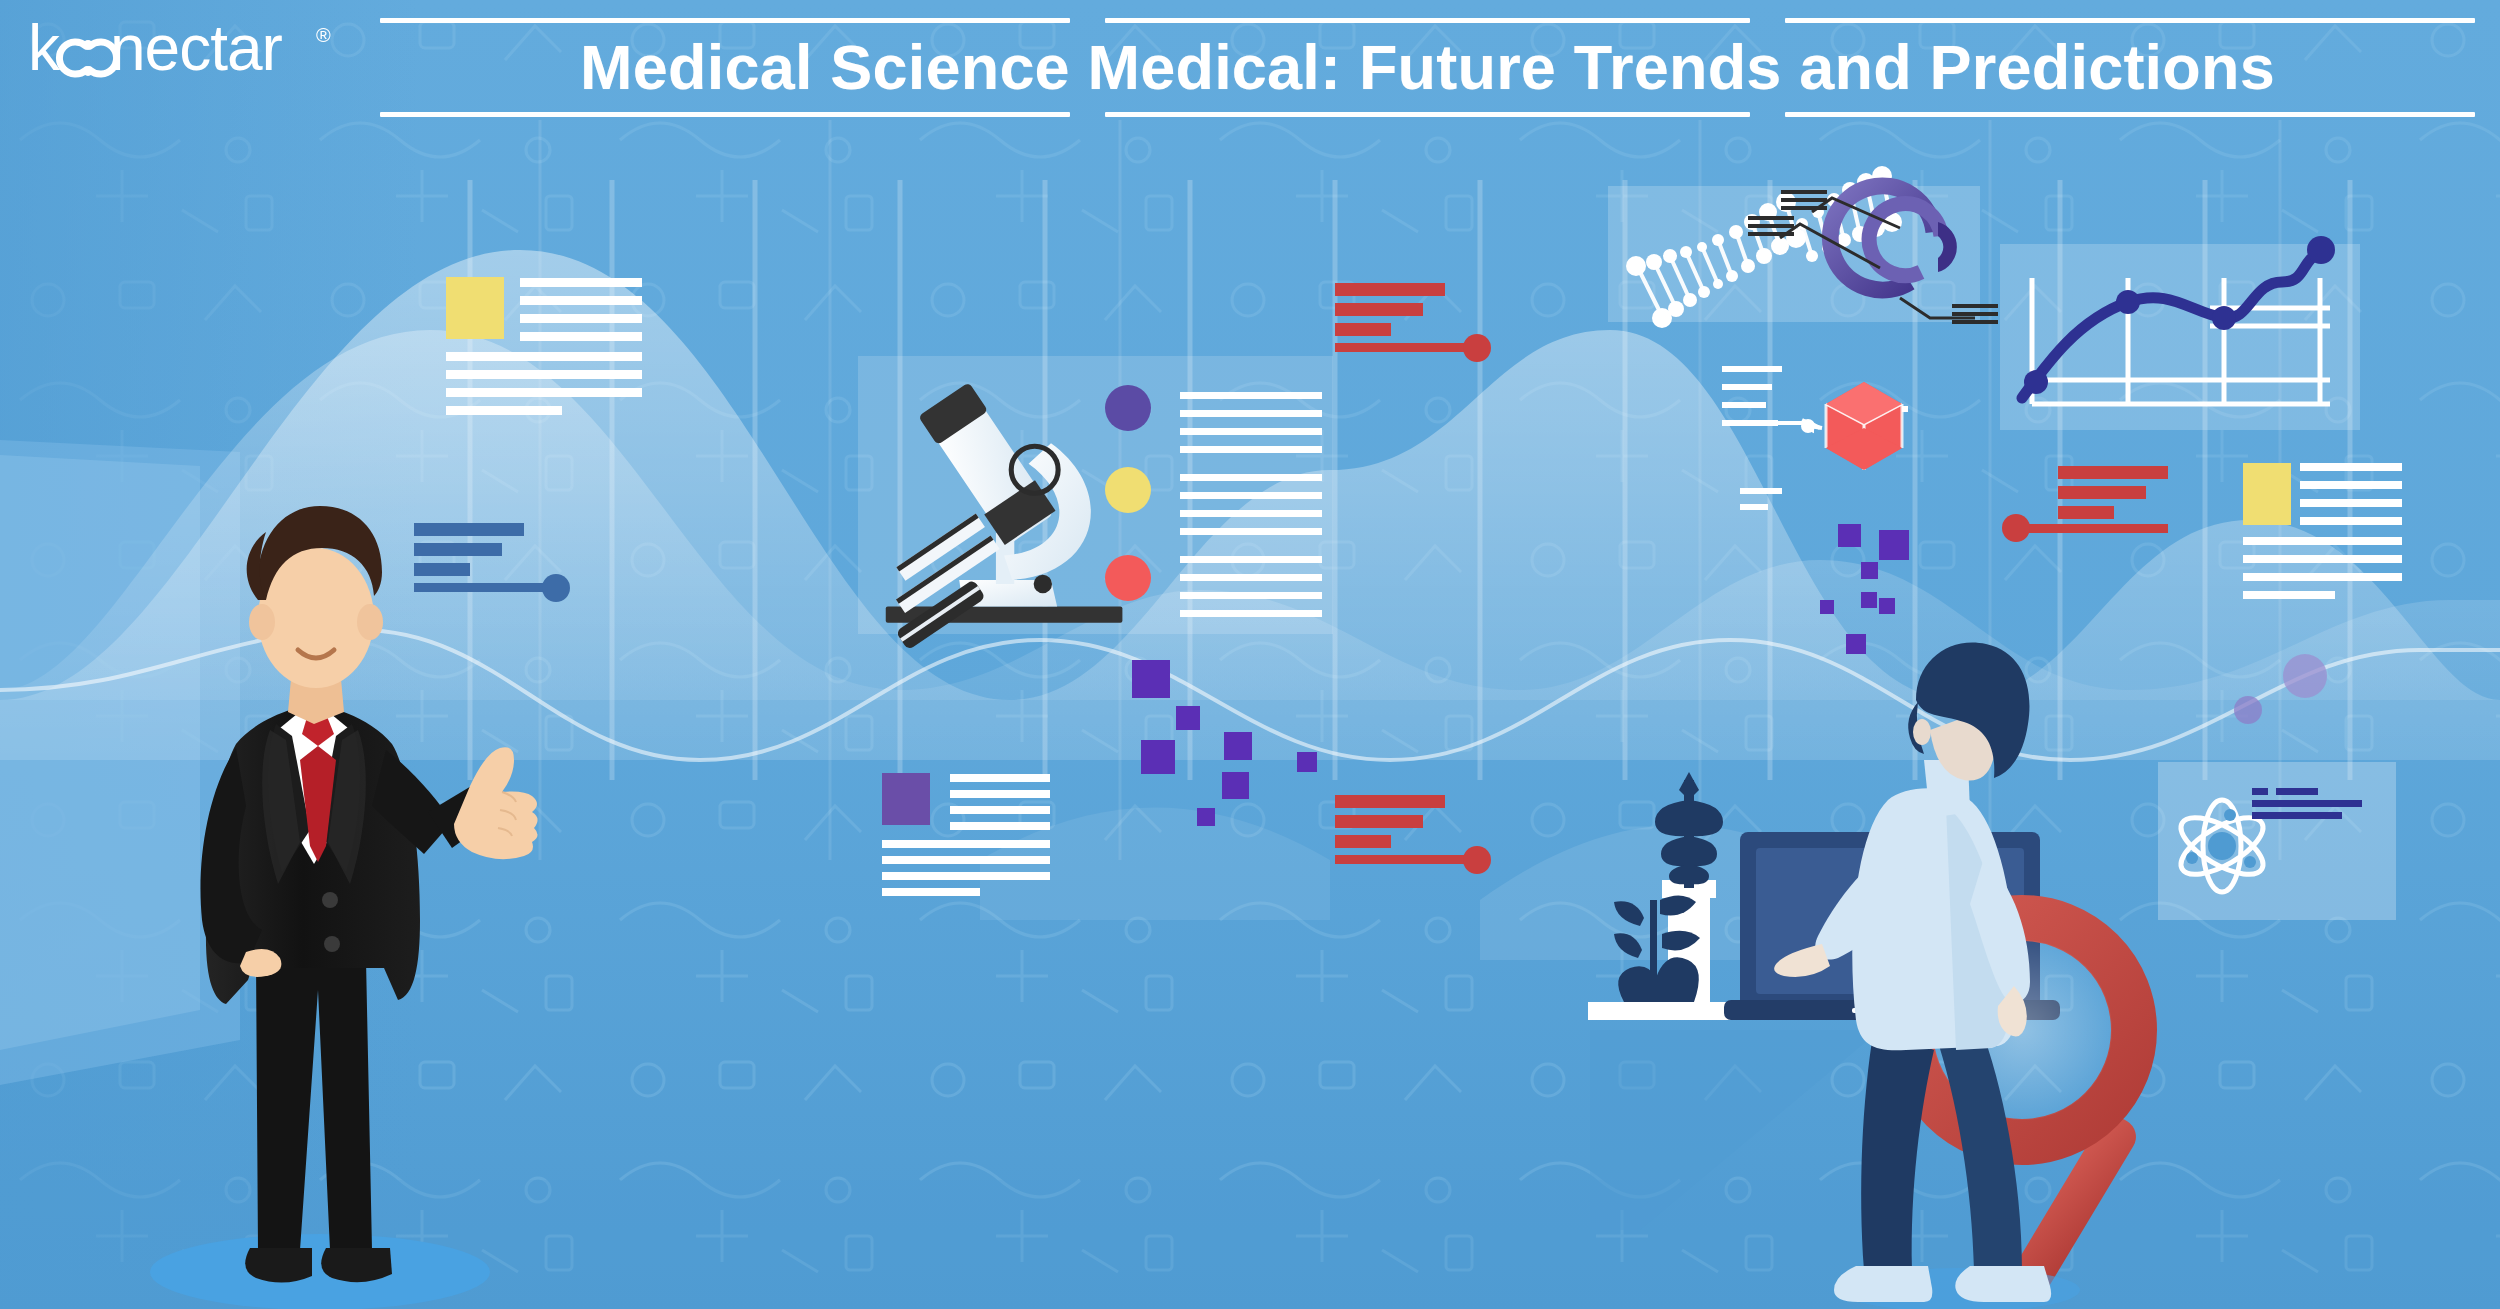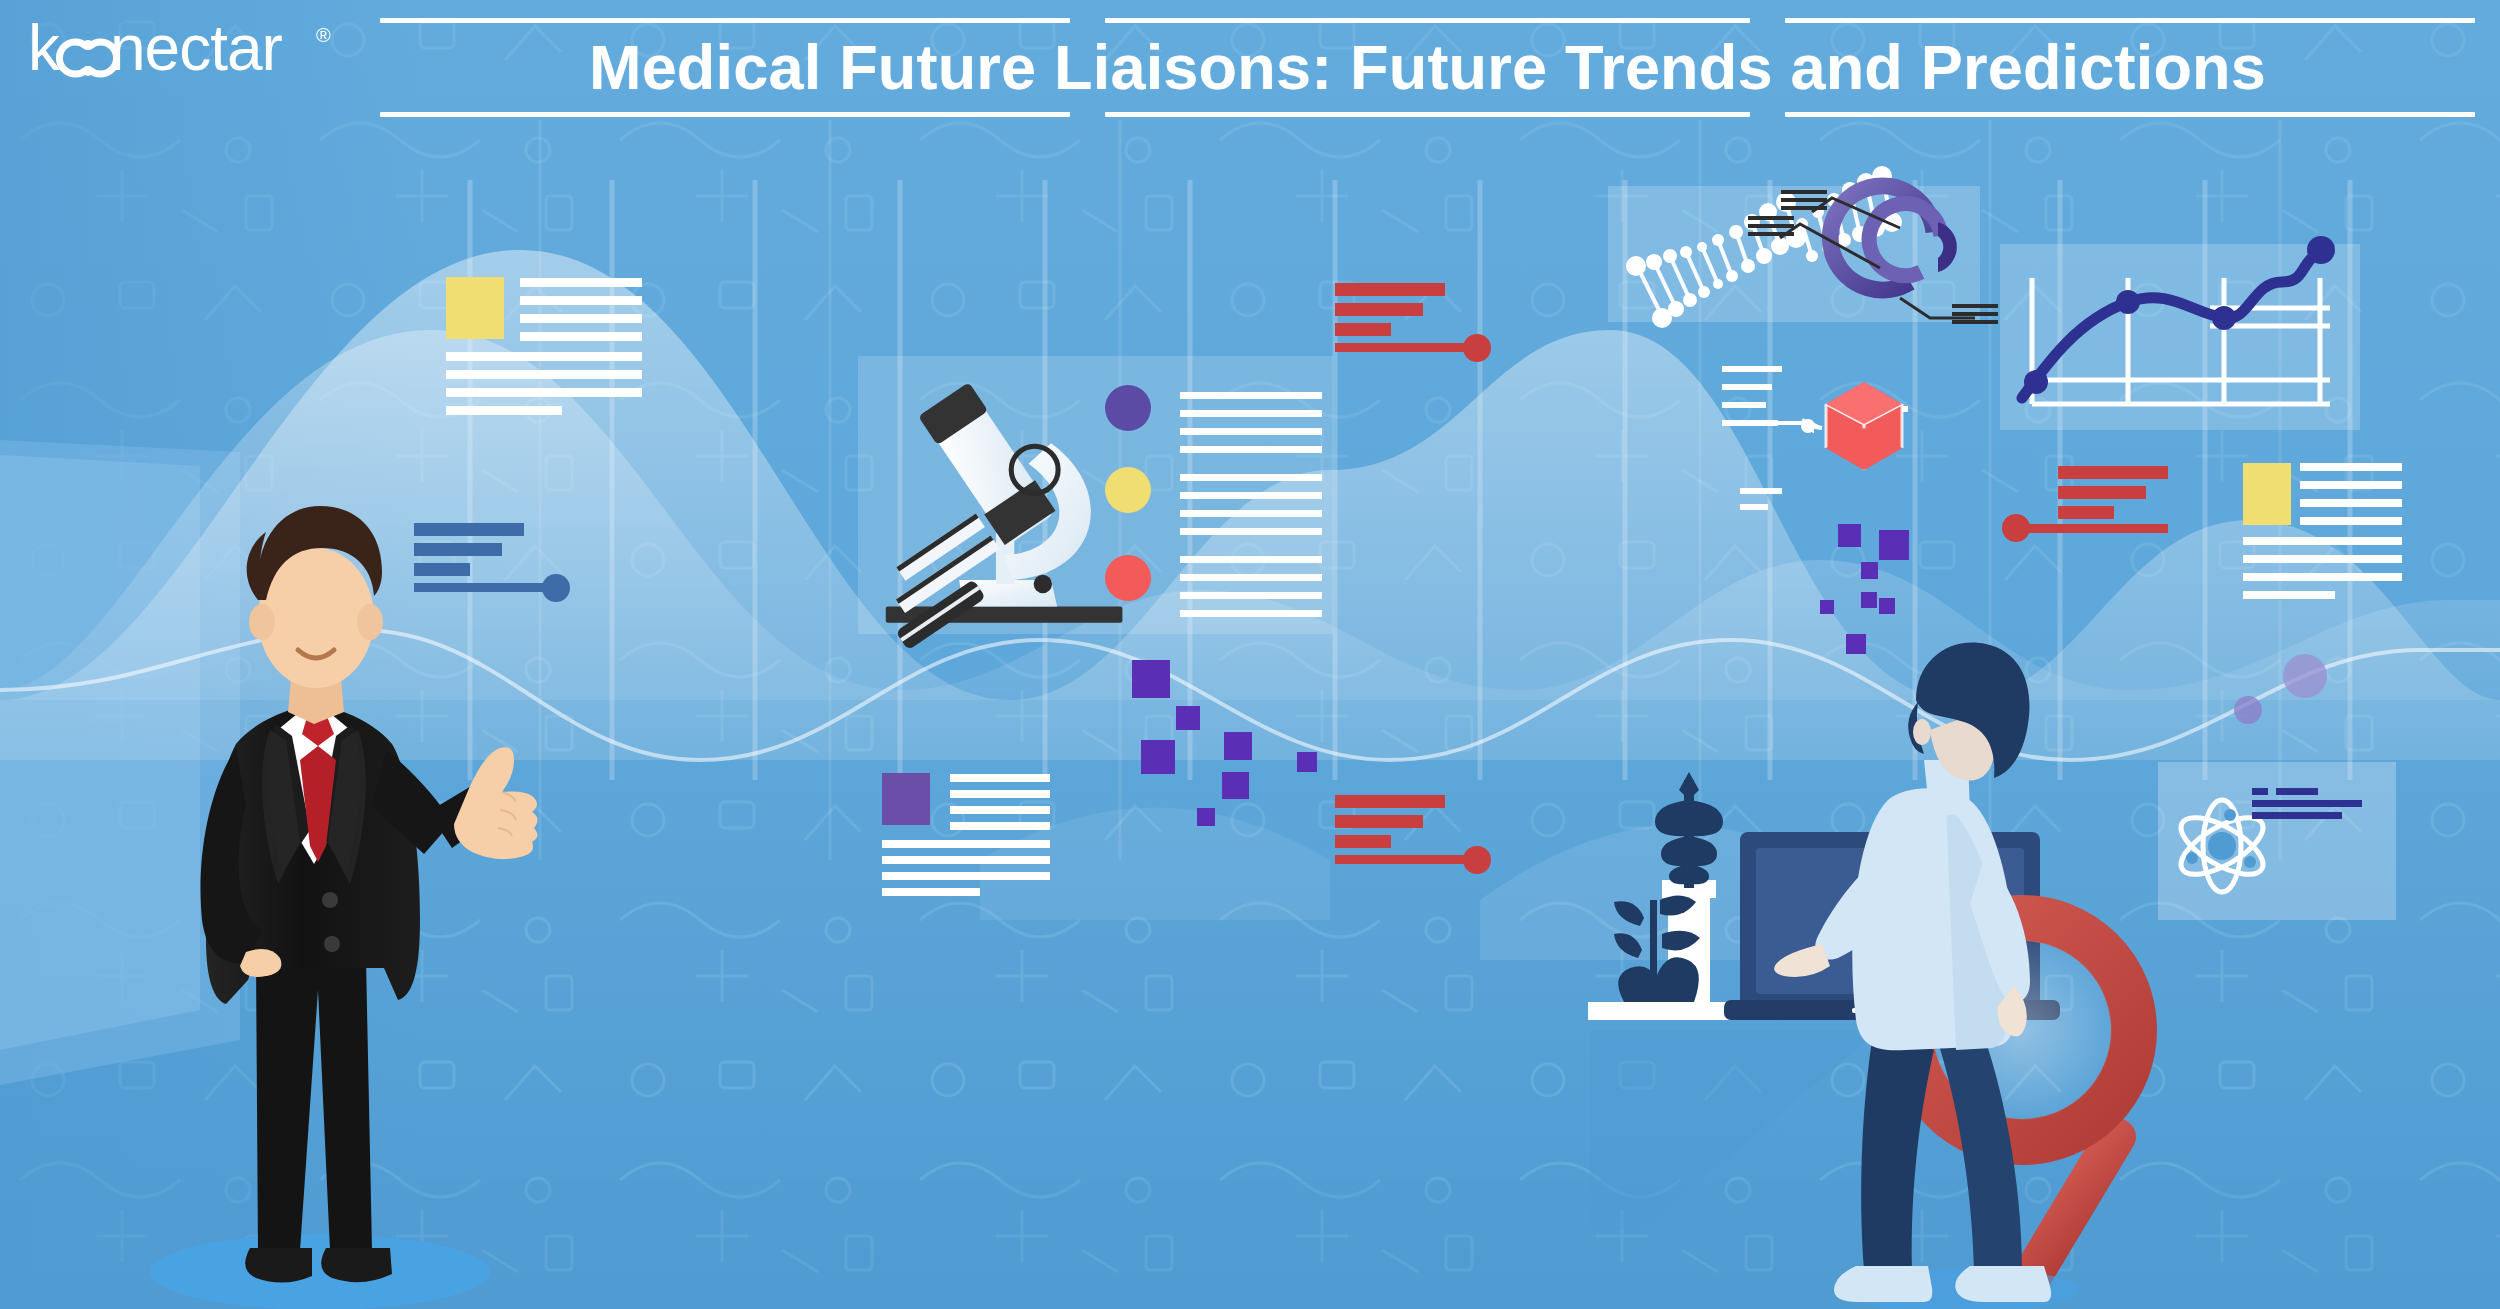--- a/index.html
+++ b/index.html
@@ -656,21 +656,21 @@
       <text x="288" y="30" font-family="Liberation Sans, sans-serif" font-size="20" fill="#ffffff">®</text>
     </svg>
   </div>
 
   <div id="title-block">
     <div class="rule-row">
       <span class="seg s1"></span>
       <span class="seg s2"></span>
       <span class="seg s3"></span>
     </div>
-    <div id="title-text">Medical Future Liaisons: Future Trends and Predictions</div>
+    <div id="title-text">Medical Science Medical: Future Trends and Predictions</div>
     <div class="rule-row">
       <span class="seg s1"></span>
       <span class="seg s2"></span>
       <span class="seg s3"></span>
     </div>
   </div>
 
 </div>
 
 </body></html>

